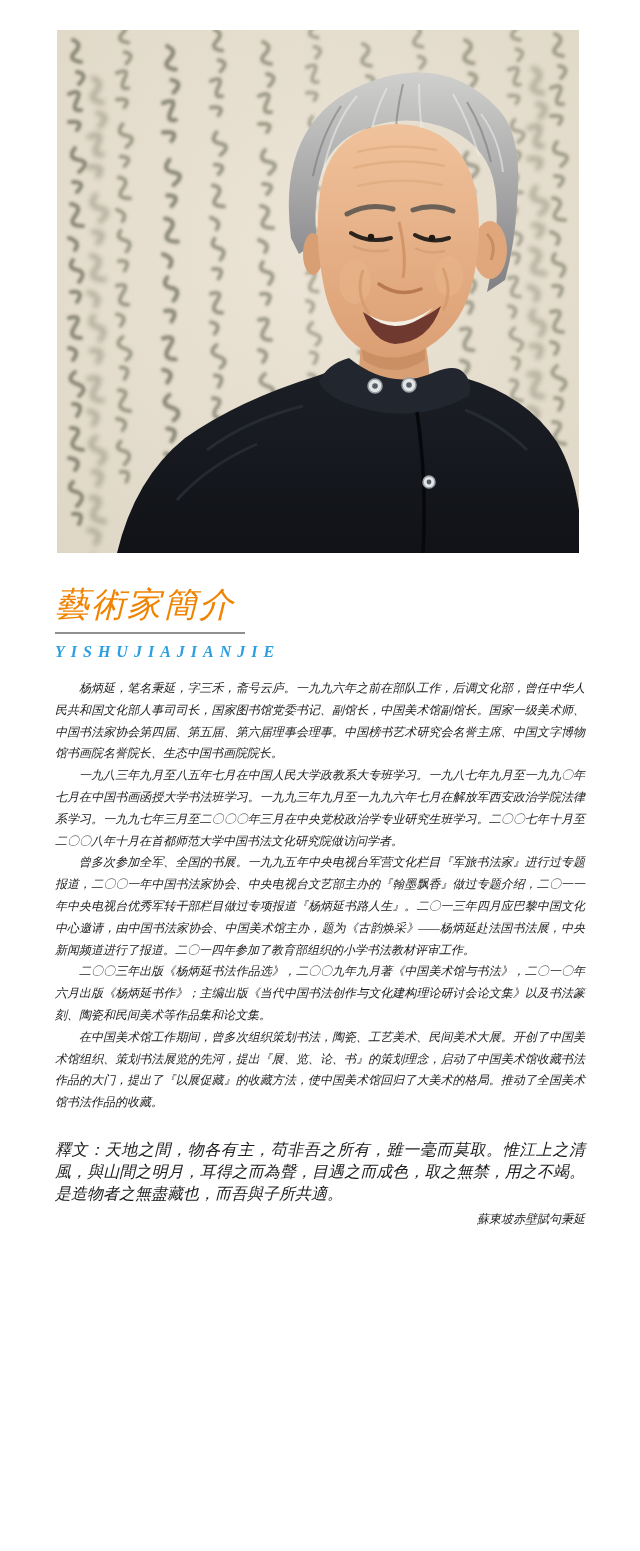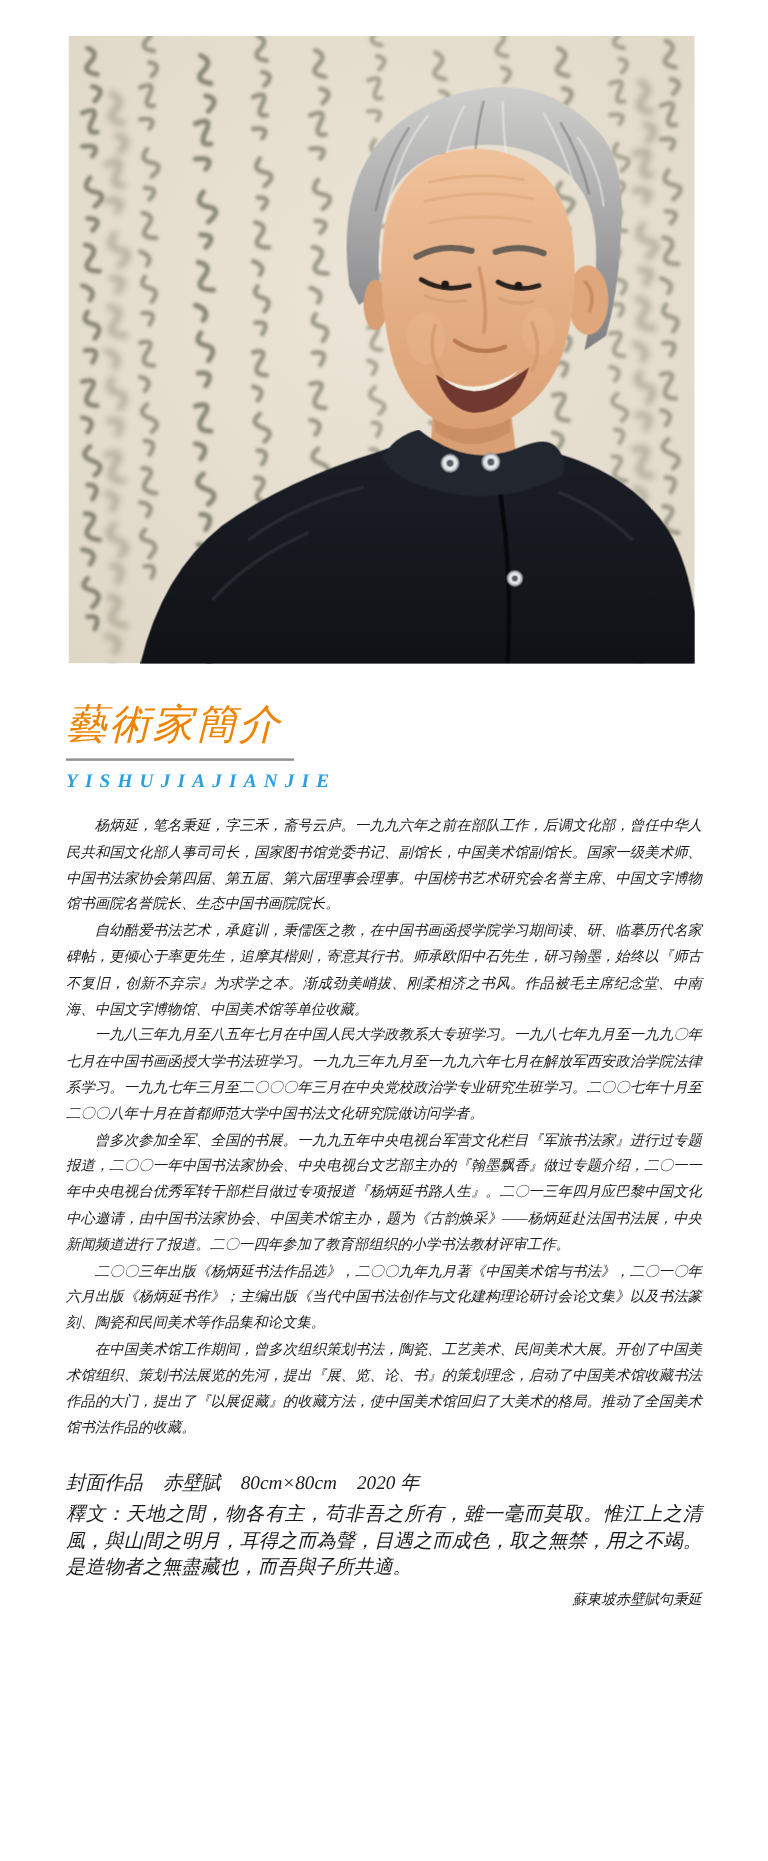--- a/index.html
+++ b/index.html
@@ -179,29 +179,25 @@
   </div>
 
   <div class="content">
 
     <h1 class="sec-title">藝術家簡介</h1>
     <div class="sec-divider"></div>
     <div class="sec-subtitle">YISHUJIAJIANJIE</div>
 
     <div class="bio">
       <p>杨炳延，笔名秉延，字三禾，斋号云庐。一九九六年之前在部队工作，后调文化部，曾任中华人民共和国文化部人事司司长，国家图书馆党委书记、副馆长，中国美术馆副馆长。国家一级美术师、中国书法家协会第四届、第五届、第六届理事会理事。中国榜书艺术研究会名誉主席、中国文字博物馆书画院名誉院长、生态中国书画院院长。</p>
-      <p>自幼酷爱书法艺术，承庭训，秉儒医之教，在中国书画函授学院学习期间读、研、临摹历代名家碑帖，更倾心于率更先生，追摩其楷则，寄意其行书。师承欧阳中石先生，研习翰墨，始终以『师古不复旧，创新不弃宗』为求学之本。渐成劲美峭拔、刚柔相济之书风。作品被毛主席纪念堂、中南海、中国文字博物馆、中国美术馆等单位收藏。</p>
       <p>一九八三年九月至八五年七月在中国人民大学政教系大专班学习。一九八七年九月至一九九〇年七月在中国书画函授大学书法班学习。一九九三年九月至一九九六年七月在解放军西安政治学院法律系学习。一九九七年三月至二〇〇〇年三月在中央党校政治学专业研究生班学习。二〇〇七年十月至二〇〇八年十月在首都师范大学中国书法文化研究院做访问学者。</p>
       <p>曾多次参加全军、全国的书展。一九九五年中央电视台军营文化栏目『军旅书法家』进行过专题报道，二〇〇一年中国书法家协会、中央电视台文艺部主办的『翰墨飘香』做过专题介绍，二〇一一年中央电视台优秀军转干部栏目做过专项报道『杨炳延书路人生』。二〇一三年四月应巴黎中国文化中心邀请，由中国书法家协会、中国美术馆主办，题为《古韵焕采》——杨炳延赴法国书法展，中央新闻频道进行了报道。二〇一四年参加了教育部组织的小学书法教材评审工作。</p>
       <p>二〇〇三年出版《杨炳延书法作品选》，二〇〇九年九月著《中国美术馆与书法》，二〇一〇年六月出版《杨炳延书作》；主编出版《当代中国书法创作与文化建构理论研讨会论文集》以及书法篆刻、陶瓷和民间美术等作品集和论文集。</p>
       <p>在中国美术馆工作期间，曾多次组织策划书法，陶瓷、工艺美术、民间美术大展。开创了中国美术馆组织、策划书法展览的先河，提出『展、览、论、书』的策划理念，启动了中国美术馆收藏书法作品的大门，提出了『以展促藏』的收藏方法，使中国美术馆回归了大美术的格局。推动了全国美术馆书法作品的收藏。</p>
     </div>
 
     <div class="cover">
-      <div class="cover-caption">
-        <span>封面作品</span><span>赤壁賦</span><span>80cm×80cm</span><span>2020 年</span>
-      </div>
       <p class="interpretation"><span>釋文：</span><span>天地之間，物各有主，苟非吾之所有，雖一毫而莫取。惟江上之清風，與山間之明月，耳得之而為聲，目遇之而成色，取之無禁，用之不竭。是造物者之無盡藏也，而吾與子所共適。</span></p>
       <div class="signature">蘇東坡赤壁賦句秉延</div>
     </div>
 
   </div>
 </div>
 
 </body></html>

